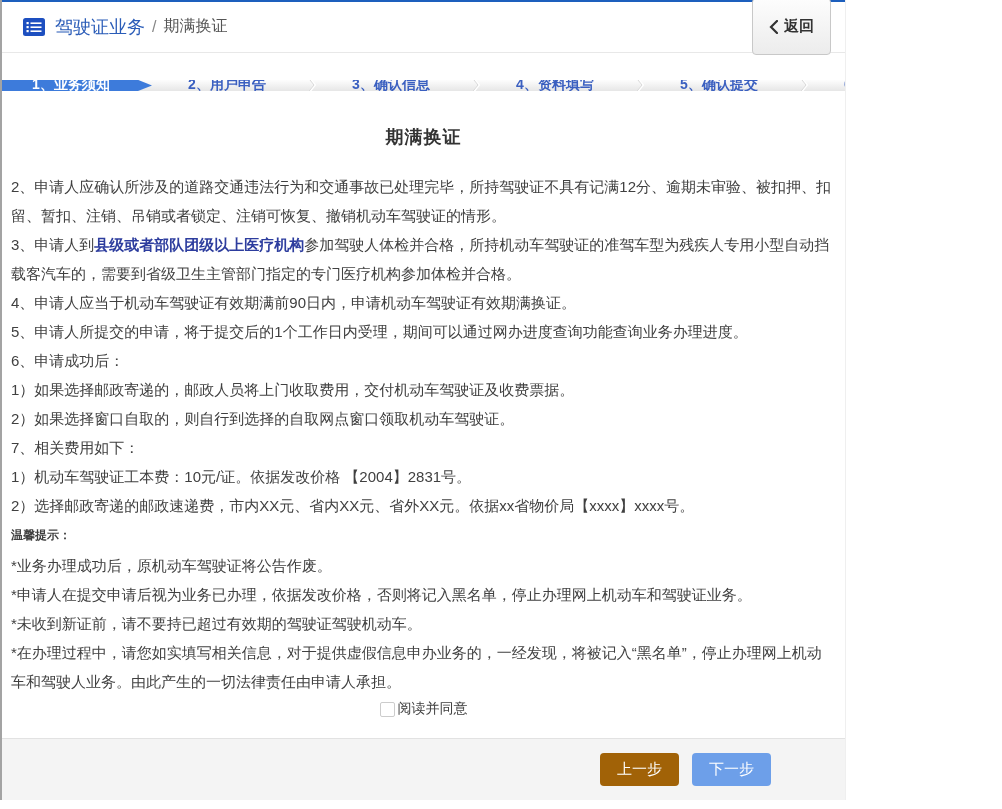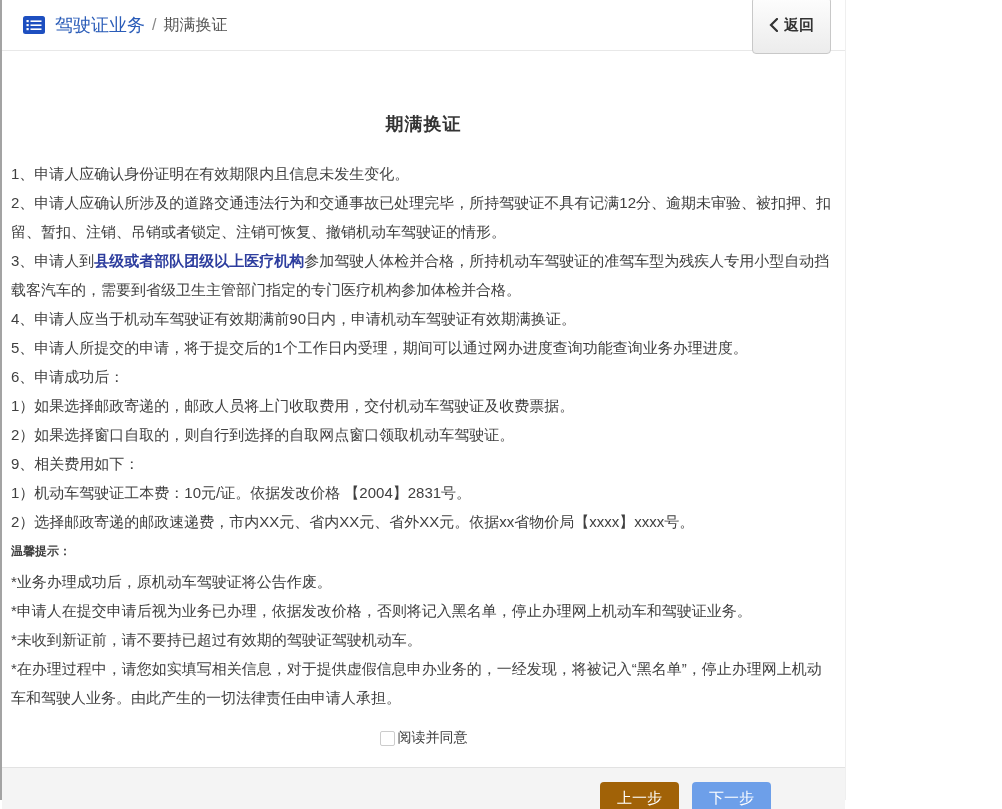--- a/index.html
+++ b/index.html
@@ -39,21 +39,21 @@
   .steps .filler { flex:1 1 auto; }
 
   
   .content { flex:1 1 auto; padding:0 9px; }
   .content-title { text-align:center; font-size:18px; font-weight:bold; color:#333;
                    margin:34px 0 23px; letter-spacing:1px; }
   .content p { font-size:15px; line-height:29px; color:#404040; }
   .hl { color:#2d3d9e; font-weight:bold; }
   .tips-title { font-size:12px; font-weight:bold; color:#3f3f3f; line-height:31px; }
 
-  .agree-row { display:flex; align-items:center; justify-content:center; gap:3px; margin-top:17px; }
+  .agree-row { display:flex; align-items:center; justify-content:center; gap:3px; margin-top:4px; }
   .agree-checkbox { appearance:none; -webkit-appearance:none; width:15px; height:15px;
                     border:1px solid #ccc; background:#fff; border-radius:2px; cursor:pointer; }
   .agree-label { font-size:14px; color:#404040; cursor:pointer; }
 
   
   .footer { flex:0 0 auto; height:62px; margin-top:20px; background:#f4f4f4; border-top:1px solid #e2e2e2;
             display:flex; align-items:center; justify-content:flex-end; gap:13px; padding-right:74px; }
   .btn { border:none; border-radius:4px; color:#fff; font-size:15px;
          padding:7px 17px; cursor:pointer; font-family:inherit; }
   .btn-prev { background:#a16207; }
@@ -127,29 +127,28 @@
           <path d="M1 0 L13 15 L1 30" stroke="#fff" stroke-width="2" fill="none"></path>
           <path d="M0 0 L12 15 L0 30" stroke="#d8d8d8" stroke-width="1" fill="none"></path>
         </svg>
     </span>
     <div class="filler"></div>
   </div>
 
   <div class="content">
     <h2 class="content-title">期满换证</h2>
 
-    <p>1、申请人应确认身份证明在有效期限内且信息未发生变化。</p>
     <p>2、申请人应确认所涉及的道路交通违法行为和交通事故已处理完毕，所持驾驶证不具有记满12分、逾期未审验、被扣押、扣留、暂扣、注销、吊销或者锁定、注销可恢复、撤销机动车驾驶证的情形。</p>
     <p><span>3、申请人到</span><span class="hl">县级或者部队团级以上医疗机构</span><span>参加驾驶人体检并合格，所持机动车驾驶证的准驾车型为残疾人专用小型自动挡载客汽车的，需要到省级卫生主管部门指定的专门医疗机构参加体检并合格。</span></p>
     <p>4、申请人应当于机动车驾驶证有效期满前90日内，申请机动车驾驶证有效期满换证。</p>
     <p>5、申请人所提交的申请，将于提交后的1个工作日内受理，期间可以通过网办进度查询功能查询业务办理进度。</p>
     <p>6、申请成功后：</p>
     <p>1）如果选择邮政寄递的，邮政人员将上门收取费用，交付机动车驾驶证及收费票据。</p>
     <p>2）如果选择窗口自取的，则自行到选择的自取网点窗口领取机动车驾驶证。</p>
-    <p>9、相关费用如下：</p>
+    <p>7、相关费用如下：</p>
     <p>1）机动车驾驶证工本费：10元/证。依据发改价格 【2004】2831号。</p>
     <p>2）选择邮政寄递的邮政速递费，市内XX元、省内XX元、省外XX元。依据xx省物价局【xxxx】xxxx号。</p>
 
     <div class="tips-title">温馨提示：</div>
     <p>*业务办理成功后，原机动车驾驶证将公告作废。</p>
     <p>*申请人在提交申请后视为业务已办理，依据发改价格，否则将记入黑名单，停止办理网上机动车和驾驶证业务。</p>
     <p>*未收到新证前，请不要持已超过有效期的驾驶证驾驶机动车。</p>
     <p>*在办理过程中，请您如实填写相关信息，对于提供虚假信息申办业务的，一经发现，将被记入“黑名单”，停止办理网上机动车和驾驶人业务。由此产生的一切法律责任由申请人承担。</p>
 
     <div class="agree-row">

